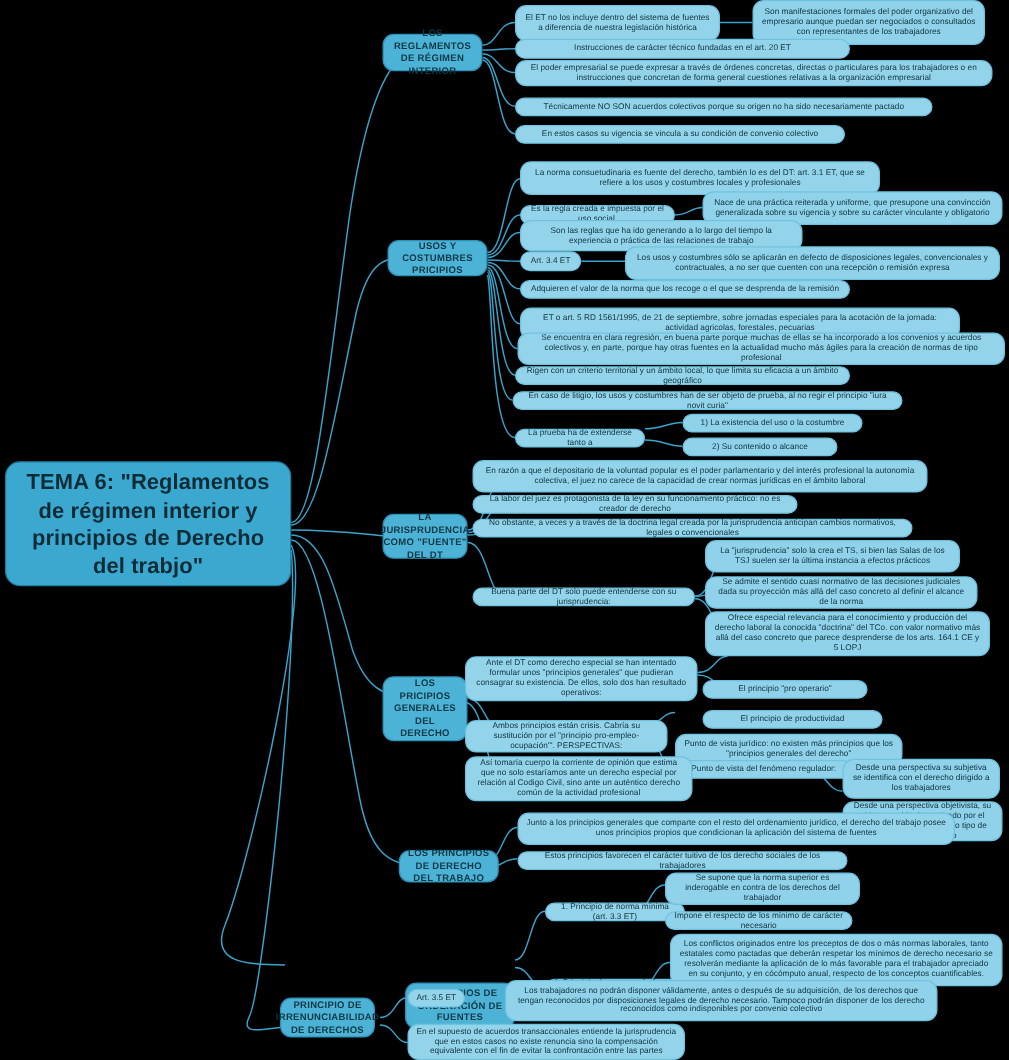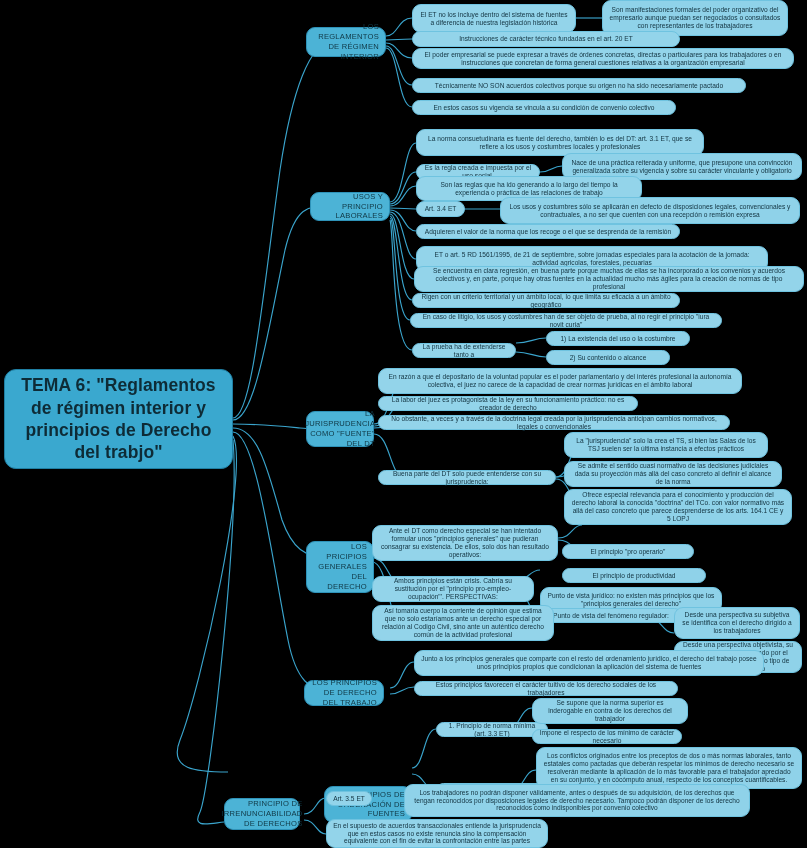--- a/index.html
+++ b/index.html
@@ -33,26 +33,25 @@
     font-size:17.5px;
     color:#0e2b36;
     line-height:1.28;
     letter-spacing:.1px;
   }
 
   
   .branch{
     background:#4cb3d6;
     border:1.2px solid #2e92b8;
-    font-weight:normal;
+    font-weight:bold;
     font-size:7.6px;
     color:#103744;
     letter-spacing:.25px;
     line-height:1.3;
-    text-align:right;
   }
 
   
   .leaf{
     background:#93d4ea;
     border:1px solid #6fc3e0;
     font-size:6.6px;
     color:#12323f;
     letter-spacing:.02px;
   }
@@ -133,21 +132,21 @@
 
   <div class="node branch" style="left:306px;top:27px;width:80px;height:30px;">LOS REGLAMENTOS DE RÉGIMEN INTERIOR</div>
 
   <div class="node leaf" style="left:412px;top:4px;width:164px;height:29px;">El ET no los incluye dentro del sistema de fuentes a diferencia de nuestra legislación histórica</div>
   <div class="node leaf sub" style="left:602px;top:0px;width:186px;height:36px;">Son manifestaciones formales del poder organizativo del empresario aunque puedan ser negociados o consultados con representantes de los trabajadores</div>
   <div class="node leaf" style="left:412px;top:31px;width:268px;height:16px;">Instrucciones de carácter técnico fundadas en el art. 20 ET</div>
   <div class="node leaf" style="left:412px;top:48px;width:382px;height:21px;">El poder empresarial se puede expresar a través de órdenes concretas, directas o particulares para los trabajadores o en instrucciones que concretan de forma general cuestiones relativas a la organización empresarial</div>
   <div class="node leaf" style="left:412px;top:78px;width:334px;height:15px;">Técnicamente NO SON acuerdos colectivos porque su origen no ha sido necesariamente pactado</div>
   <div class="node leaf" style="left:412px;top:100px;width:264px;height:15px;">En estos casos su vigencia se vincula a su condición de convenio colectivo</div>
 
-  <div class="node branch" style="left:310px;top:192px;width:80px;height:29px;">USOS Y PRINCIPIO LABORALES</div>
+  <div class="node branch" style="left:310px;top:192px;width:80px;height:29px;">USOS Y COSTUMBRES PRICIPIOS</div>
 
   <div class="node leaf" style="left:416px;top:129px;width:288px;height:27px;">La norma consuetudinaria es fuente del derecho, también lo es del DT: art. 3.1 ET, que se refiere a los usos y costumbres locales y profesionales</div>
   <div class="node leaf" style="left:416px;top:164px;width:124px;height:16px;">Es la regla creada e impuesta por el uso social.</div>
   <div class="node leaf sub" style="left:562px;top:153px;width:240px;height:27px;">Nace de una práctica reiterada y uniforme, que presupone una convincción generalizada sobre su vigencia y sobre su carácter vinculante y obligatorio</div>
   <div class="node leaf" style="left:416px;top:176px;width:226px;height:25px;">Son las reglas que ha ido generando a lo largo del tiempo la experiencia o práctica de las relaciones de trabajo</div>
   <div class="node leaf" style="left:416px;top:201px;width:49px;height:16px;">Art. 3.4 ET</div>
   <div class="node leaf sub" style="left:500px;top:197px;width:300px;height:27px;">Los usos y costumbres sólo se aplicarán en defecto de disposiciones legales, convencionales y contractuales, a no ser que cuenten con una recepción o remisión expresa</div>
   <div class="node leaf" style="left:416px;top:224px;width:264px;height:15px;">Adquieren el valor de la norma que los recoge o el que se desprenda de la remisión</div>
   <div class="node leaf" style="left:416px;top:246px;width:352px;height:26px;">ET o art. 5 RD 1561/1995, de 21 de septiembre, sobre jornadas especiales para la acotación de la jornada: actividad agricolas, forestales, pecuarias</div>
   <div class="node leaf" style="left:414px;top:266px;width:390px;height:26px;">Se encuentra en clara regresión, en buena parte porque muchas de ellas se ha incorporado a los convenios y acuerdos colectivos y, en parte, porque hay otras fuentes en la actualidad mucho más ágiles para la creación de normas de tipo profesional</div>
@@ -174,21 +173,21 @@
   <div class="node leaf sub" style="left:562px;top:568px;width:144px;height:15px;">El principio de productividad</div>
 
   <div class="node leaf" style="left:372px;top:576px;width:162px;height:26px;">Ambos principios están crisis. Cabría su sustitución por el "principio pro-empleo-ocupación"'. PERSPECTIVAS:</div>
   <div class="node leaf sub" style="left:540px;top:587px;width:182px;height:26px;">Punto de vista jurídico: no existen más principios que los "principios generales del derecho"</div>
   <div class="node leaf sub" style="left:540px;top:608px;width:142px;height:15px;">Punto de vista del fenómeno regulador:</div>
   <div class="node leaf sub" style="left:674px;top:607px;width:126px;height:32px;">Desde una perspectiva su subjetiva se identifica con el derecho dirigido a los trabajadores</div>
   <div class="node leaf sub" style="left:674px;top:641px;width:128px;height:32px;">Desde una perspectiva objetivista, su objeto vendría determinado por el derecho de un determinado tipo de relación de trabajo</div>
 
   <div class="node leaf" style="left:372px;top:605px;width:182px;height:36px;">Así tomaría cuerpo la corriente de opinión que estima que no solo estaríamos ante un derecho especial por relación al Codigo Civil, sino ante un auténtico derecho común de la actividad profesional</div>
 
-  <div class="node branch" style="left:304px;top:680px;width:80px;height:26px;">LOS PRINCIPIOS DE DERECHO DEL TRABAJO</div>
+  <div class="node branch" style="left:319px;top:680px;width:80px;height:26px;">LOS PRINCIPIOS DE DERECHO DEL TRABAJO</div>
 
   <div class="node leaf" style="left:414px;top:650px;width:350px;height:26px;">Junto a los principios generales que comparte con el resto del ordenamiento jurídico, el derecho del trabajo posee unos principios propios que condicionan la aplicación del sistema de fuentes</div>
   <div class="node leaf" style="left:414px;top:681px;width:264px;height:15px;">Estos principios favorecen el carácter tuitivo de los derecho sociales de los trabajadores</div>
 
   <div class="node branch" style="left:324px;top:786px;width:88px;height:37px;">PRINCIPIOS DE ORDENACIÓN DE FUENTES</div>
 
   <div class="node leaf" style="left:436px;top:722px;width:112px;height:15px;">1. Principio de norma mínima (art. 3.3 ET)</div>
   <div class="node leaf sub" style="left:532px;top:698px;width:156px;height:26px;">Se supone que la norma superior es inderogable en contra de los derechos del trabajador</div>
   <div class="node leaf sub" style="left:532px;top:729px;width:150px;height:15px;">Impone el respecto de los mínimo de carácter necesario</div>
   <div class="node leaf" style="left:436px;top:783px;width:134px;height:15px;">2. Principio de norma más favorable (art. 3.3 ET)</div>

